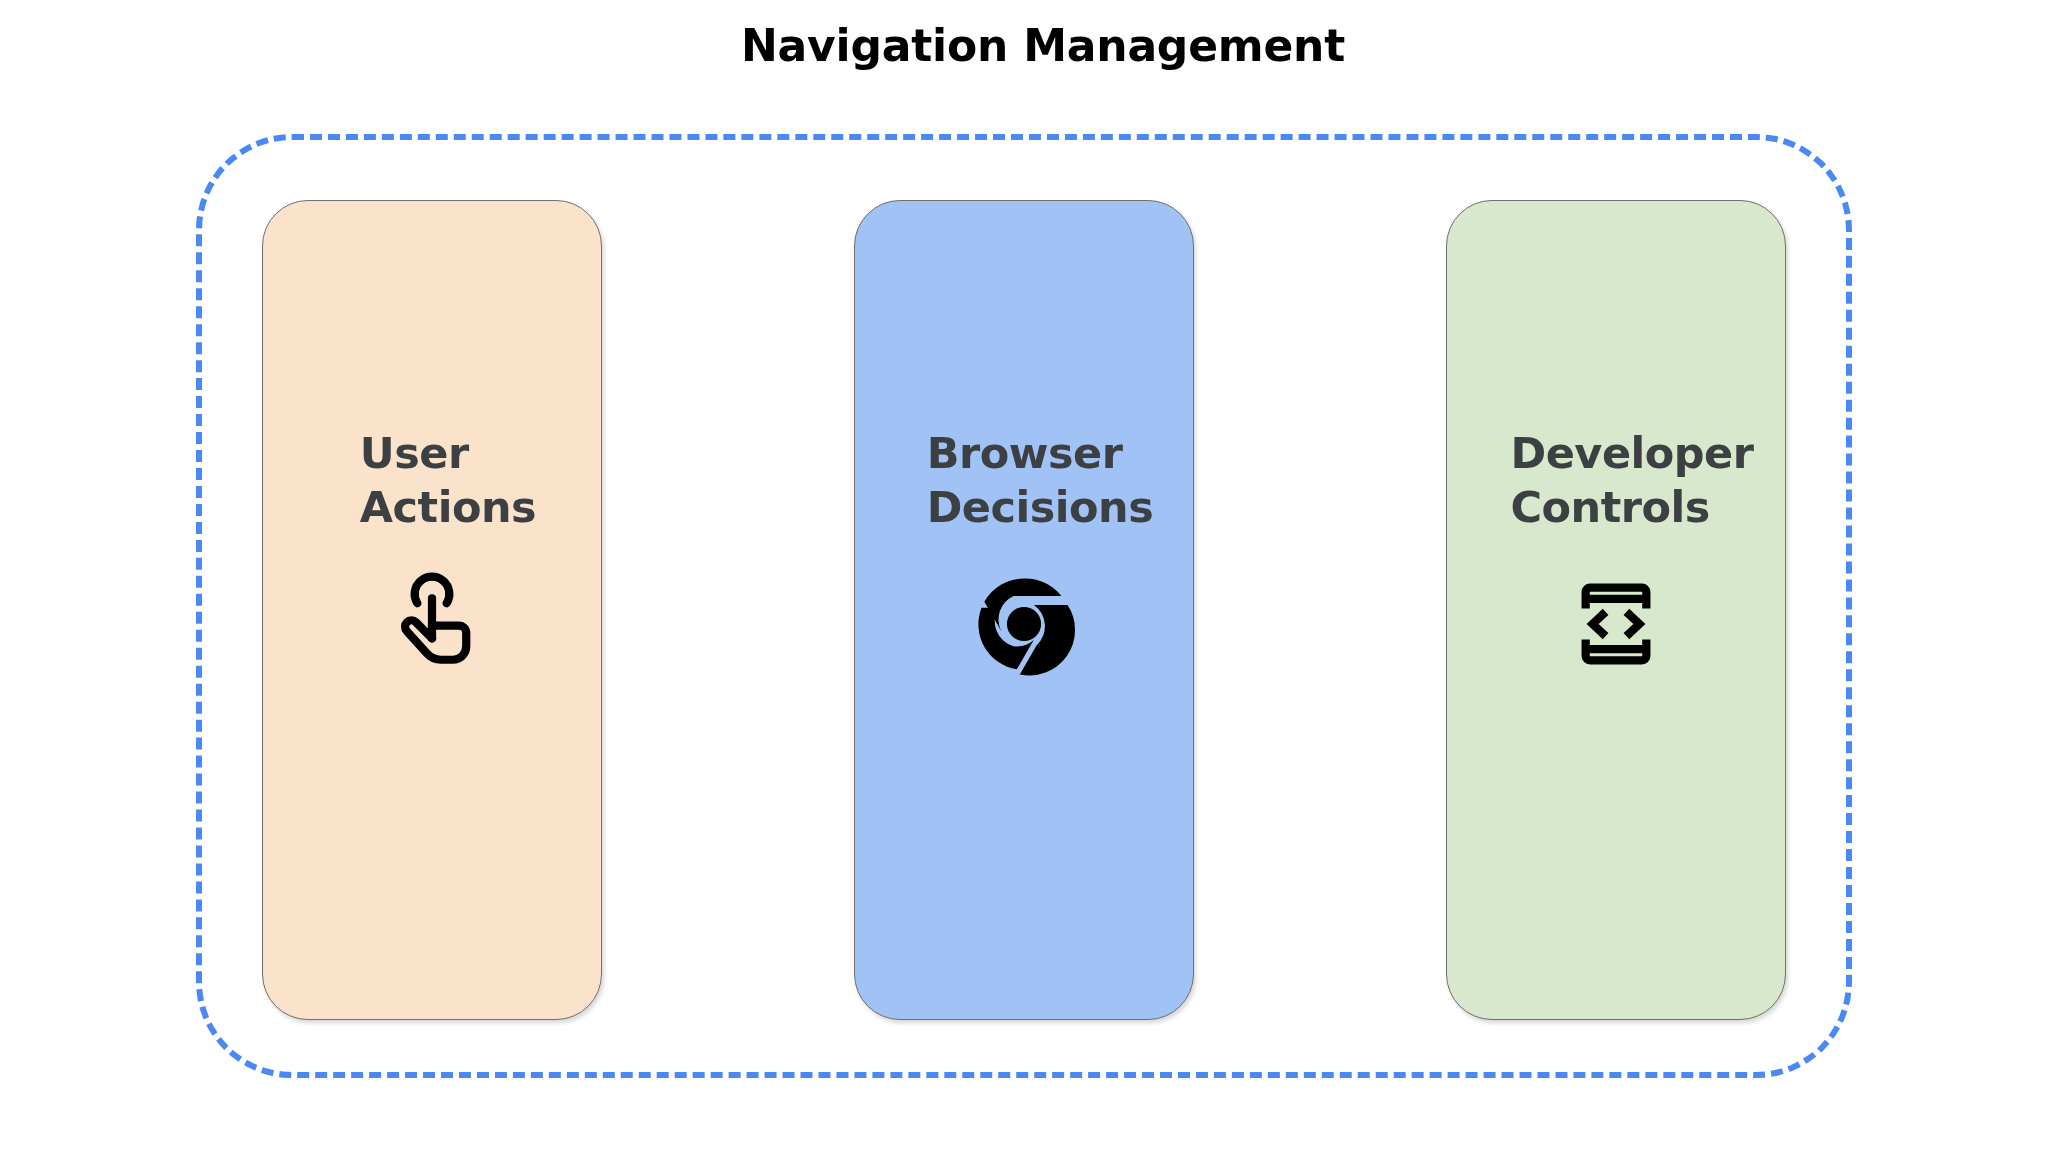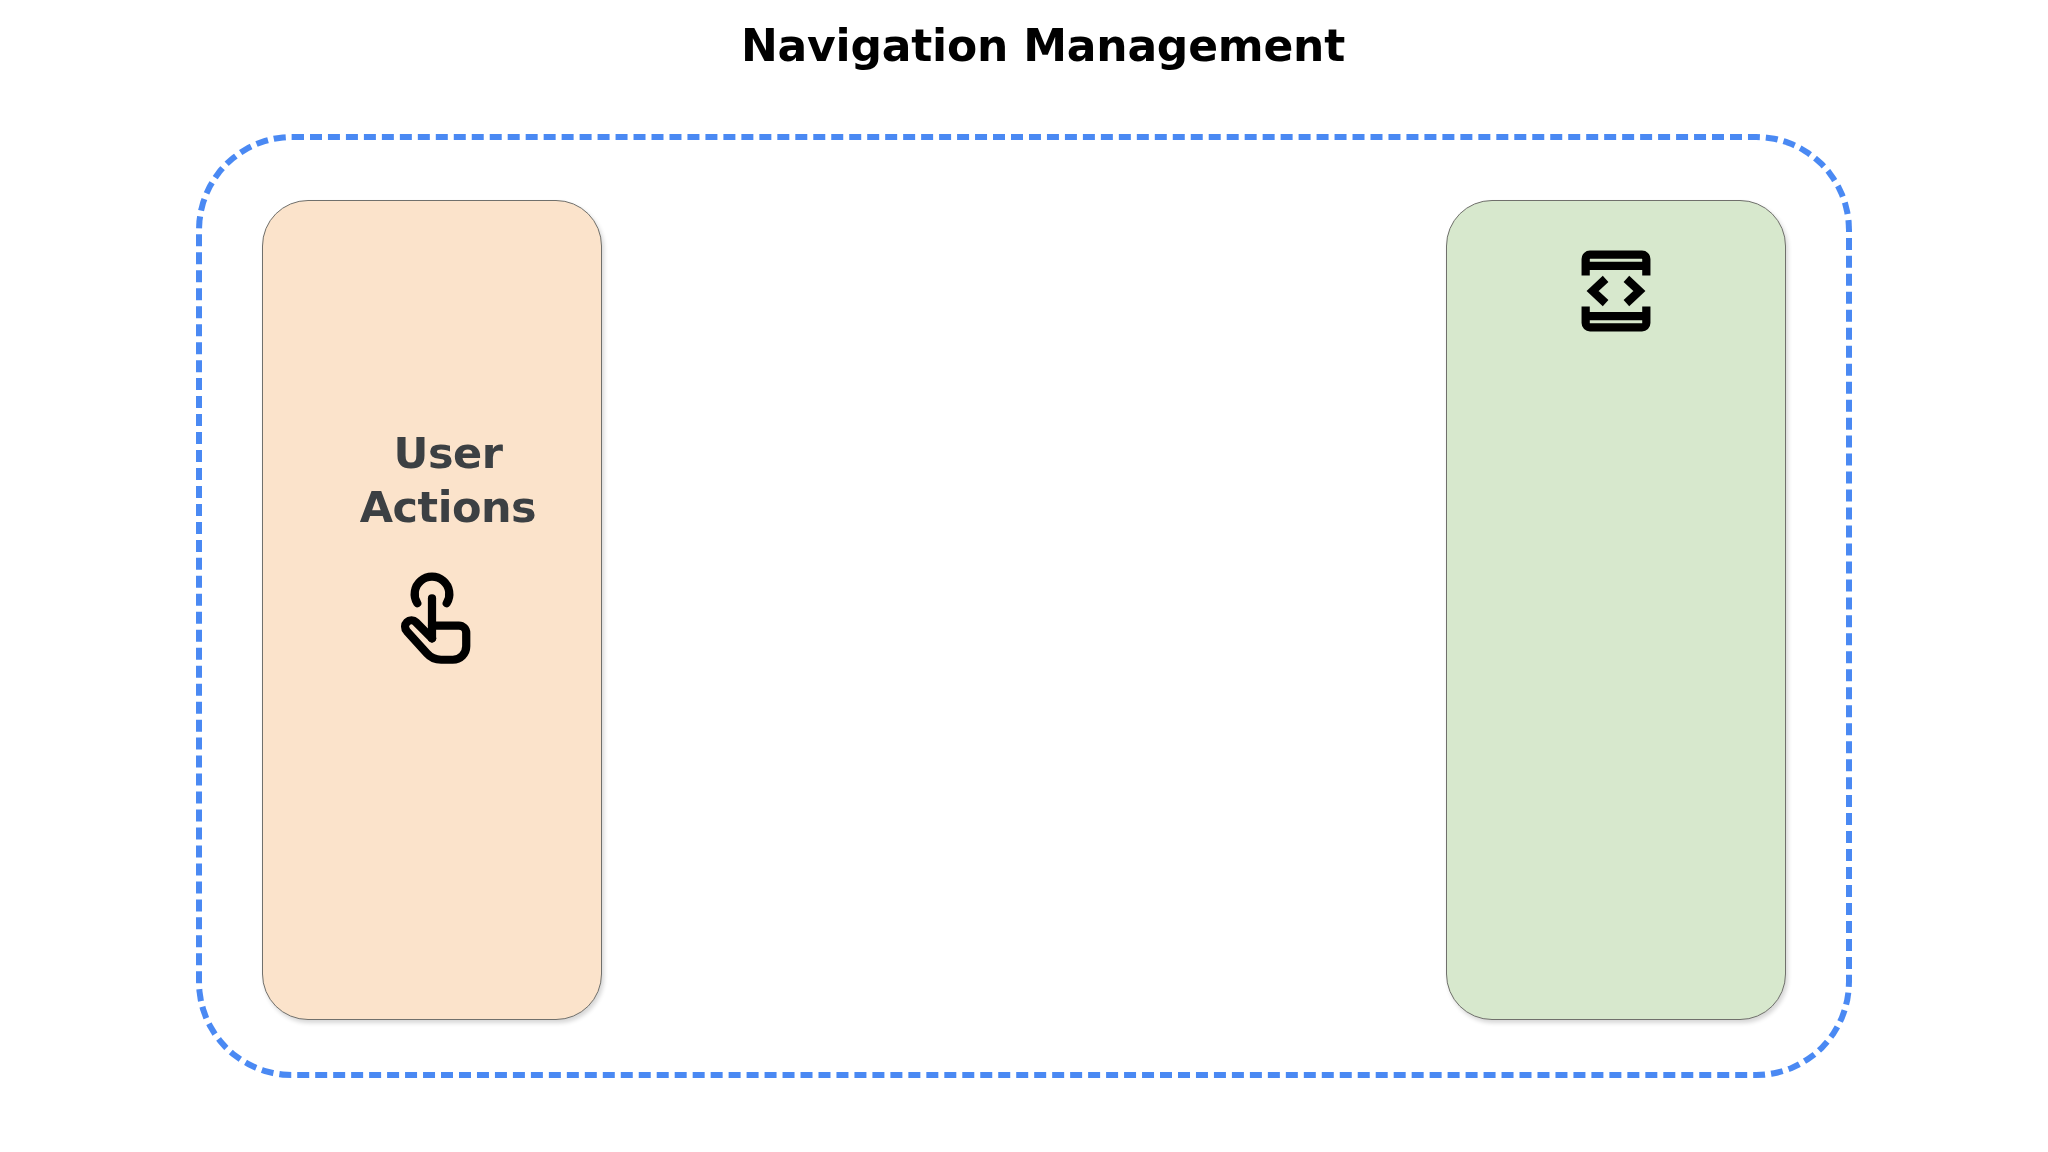--- a/index.html
+++ b/index.html
@@ -70,21 +70,20 @@
     box-shadow: 2px 3px 4px rgba(0,0,0,0.16);
     position: relative;
   }
 
   .card-label {
     margin-top: 225px;
     font-family: "DejaVu Sans", sans-serif;
     font-size: 43px;
     font-weight: bold;
     color: #3c4043;
-    text-align: center;
     line-height: 1.26;
     letter-spacing: -0.5px;
     white-space: pre-line;
     padding: 0 8px;
     margin-left: 32px;
   }
 
   .card-icon {
     margin-top: 36px;
     width: 108px;
@@ -109,22 +108,36 @@
 Actions</div>
     <div class="card-icon">
       <svg width="104" height="104" viewBox="0 0 24 24" fill="none" stroke="#000000" stroke-width="1.9" stroke-linecap="round" stroke-linejoin="round">
         <path d="M8.6 7.2a4 4 0 1 1 6.8 0"></path>
         <path d="M12 6.1v9.2"></path>
         <path d="M12 15.3L8.3 11.6a1.45 1.45 0 0 0-2.1 2.05l4.6 5.1a4.4 4.4 0 0 0 3.3 1.5h2.7a3.1 3.1 0 0 0 3.1-3.1v-3.1a1.7 1.7 0 0 0-1.7-1.7H12"></path>
       </svg>
     </div>
   </div>
 
+  <div class="card" id="card-1" style="background: rgb(161, 194, 245); border-color: rgb(112, 112, 108);">
+    <div class="card-label" style="color: rgb(60, 64, 67);">Browser
+Decisions</div>
+    <div class="card-icon">
+      <svg width="104" height="104" viewBox="0 0 24 24" fill="#000000">
+        <path d="M12 1.5A10.5 10.5 0 0 0 2.84 6.87l3.9 6.75A6 6 0 0 1 9.6 5.52h11.02A10.5 10.5 0 0 0 12 1.5z"></path>
+        <path d="M22.06 7.62H14.3a6 6 0 0 1 .63 9.28l-3.9 6.73a10.5 10.5 0 0 0 11.03-16.01z"></path>
+        <path d="M9.57 17.13A6 6 0 0 1 6.1 8.28L2.2 8.26a10.5 10.5 0 0 0 8.15 14.2l3.9-6.76a5.97 5.97 0 0 1-4.68 1.43z"></path>
+        <circle cx="12" cy="12" r="3.95"></circle>
+      </svg>
+    </div>
+  </div>
 
   <div class="card" id="card-2" style="background: rgb(215, 232, 205); border-color: rgb(112, 112, 108);">
+    <div class="card-label" style="color: rgb(60, 64, 67);">Developer
+Controls</div>
     <div class="card-icon">
       <svg width="104" height="104" viewBox="0 0 24 24" fill="none" stroke="#000000" stroke-width="1.9" stroke-linecap="butt" stroke-linejoin="miter">
         <path d="M5 8.4V4.6a1 1 0 0 1 1-1h12a1 1 0 0 1 1 1v3.8"></path>
         <path d="M5 6.2h14"></path>
         <path d="M5 15.6v3.8a1 1 0 0 0 1 1h12a1 1 0 0 0 1-1v-3.8"></path>
         <path d="M5 17.8h14"></path>
         <path d="M9.6 9.2L6.6 12l3 2.8"></path>
         <path d="M14.4 9.2l3 2.8-3 2.8"></path>
       </svg>
     </div>

